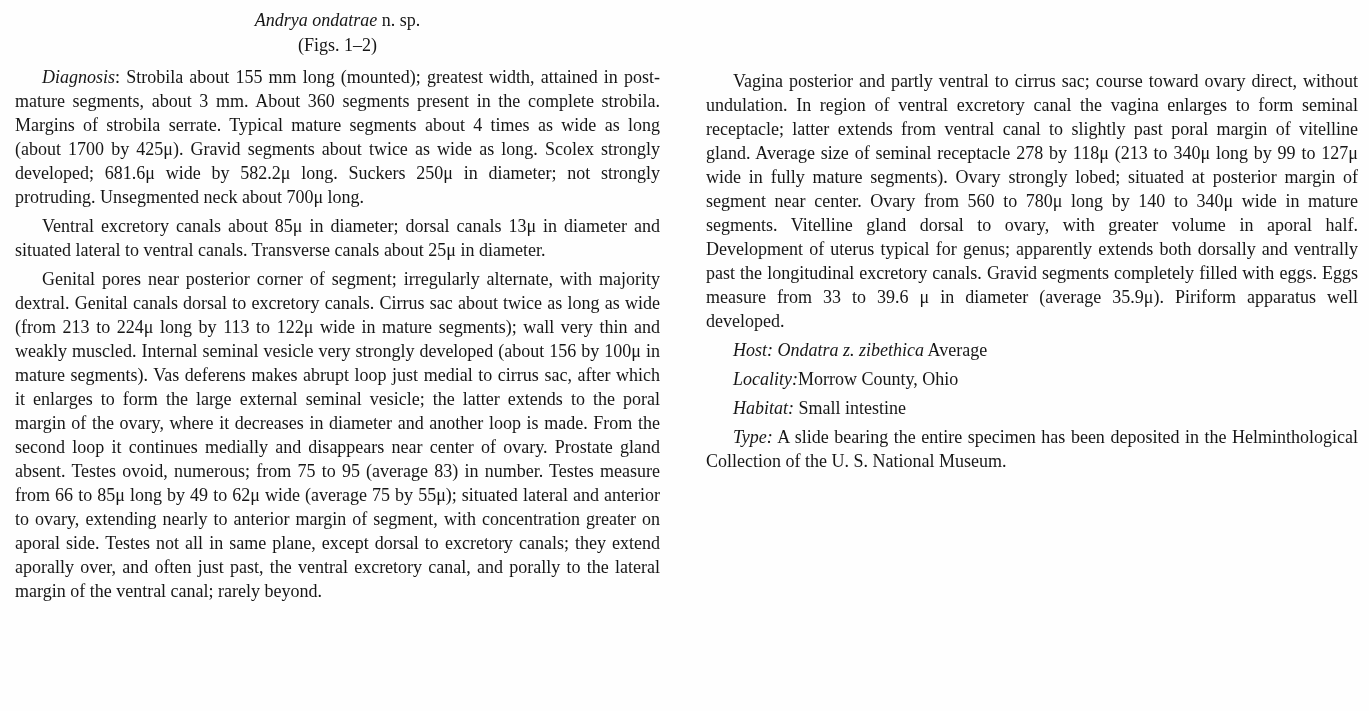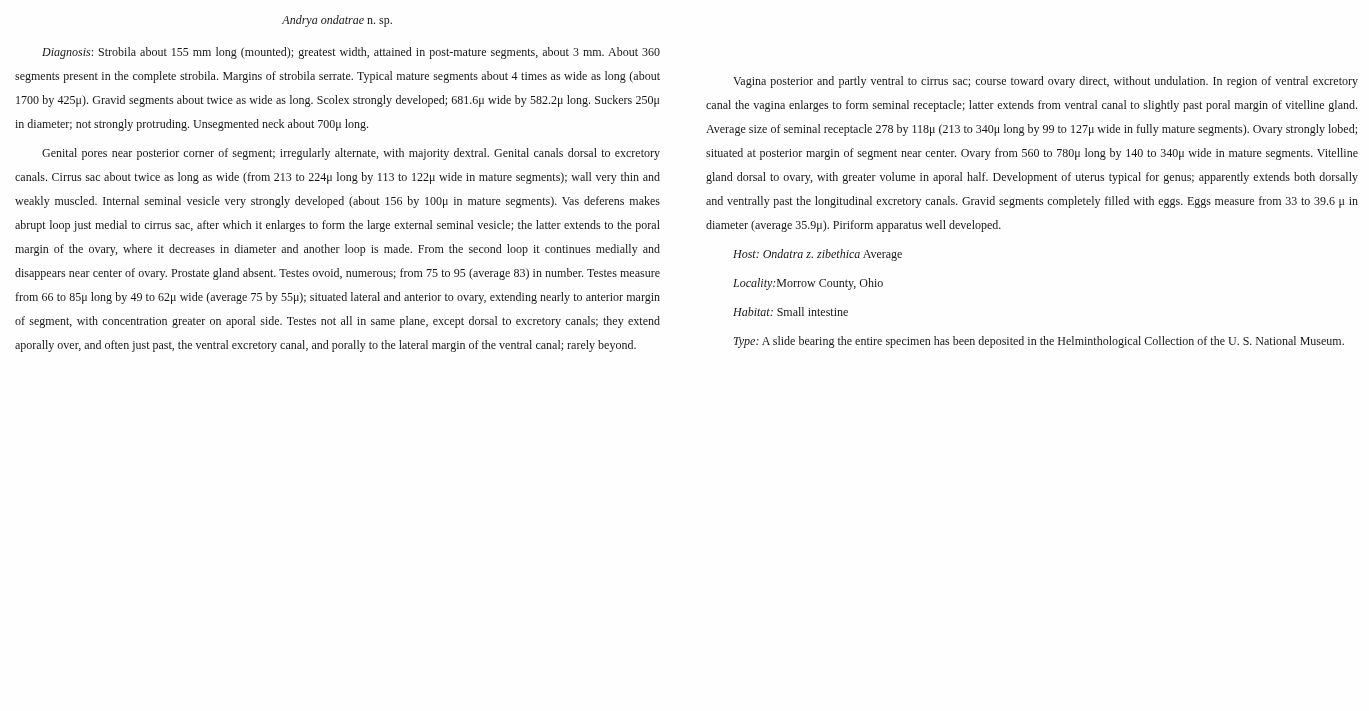--- a/index.html
+++ b/index.html
@@ -7,21 +7,21 @@
     padding: 0;
     background: #f2f2f0;
   }
   .page {
     position: relative;
     width: 1369px;
     height: 711px;
     background: #fefefe;
     color: #161616;
     font-family: "Liberation Serif", "DejaVu Serif", serif;
-    font-size: 12px;
+    font-size: 18px;
     line-height: 24px;
     overflow: hidden;
     box-sizing: border-box;
     padding: 8px 6px 0 10px;
   }
   .columns {
     display: flex;
     gap: 36px;
   }
   .col {
@@ -52,22 +52,24 @@
   }
 </style>
 </head>
 <body>
 
 <div class="page">
   <div class="columns">
     <div class="col col-left">
       <div class="title-block">
           <div class="title-line"><span class="it">Andrya ondatrae</span><span> n. sp.</span></div>
+          <div class="title-line"><span>(Figs. 1–2)</span></div>
         </div>
     <p class="para"><span class="it">Diagnosis</span><span>: Strobila about 155 mm long (mounted); greatest width, attained in post-mature segments, about 3 mm. About 360 segments present in the complete strobila. Margins of strobila serrate. Typical mature segments about 4 times as wide as long (about 1700 by 425μ). Gravid segments about twice as wide as long. Scolex strongly developed; 681.6μ wide by 582.2μ long. Suckers 250μ in diameter; not strongly protruding. Unsegmented neck about 700μ long.</span></p>
+        <p class="para"><span>Ventral excretory canals about 85μ in diameter; dorsal canals 13μ in diameter and situated lateral to ventral canals. Transverse canals about 25μ in diameter.</span></p>
         <p class="para"><span>Genital pores near posterior corner of segment; irregularly alternate, with majority dextral. Genital canals dorsal to excretory canals. Cirrus sac about twice as long as wide (from 213 to 224μ long by 113 to 122μ wide in mature segments); wall very thin and weakly muscled. Internal seminal vesicle very strongly developed (about 156 by 100μ in mature segments). Vas deferens makes abrupt loop just medial to cirrus sac, after which it enlarges to form the large external seminal vesicle; the latter extends to the poral margin of the ovary, where it decreases in diameter and another loop is made. From the second loop it continues medially and disappears near center of ovary. Prostate gland absent. Testes ovoid, numerous; from 75 to 95 (average 83) in number. Testes measure from 66 to 85μ long by 49 to 62μ wide (average 75 by 55μ); situated lateral and anterior to ovary, extending nearly to anterior margin of segment, with concentration greater on aporal side. Testes not all in same plane, except dorsal to excretory canals; they extend aporally over, and often just past, the ventral excretory canal, and porally to the lateral margin of the ventral canal; rarely beyond.</span></p>
       </div>
     <div class="col col-right">
         <p class="para"><span>Vagina posterior and partly ventral to cirrus sac; course toward ovary direct, without undulation. In region of ventral excretory canal the vagina enlarges to form seminal receptacle; latter extends from ventral canal to slightly past poral margin of vitelline gland. Average size of seminal receptacle 278 by 118μ (213 to 340μ long by 99 to 127μ wide in fully mature segments). Ovary strongly lobed; situated at posterior margin of segment near center. Ovary from 560 to 780μ long by 140 to 340μ wide in mature segments. Vitelline gland dorsal to ovary, with greater volume in aporal half. Development of uterus typical for genus; apparently extends both dorsally and ventrally past the longitudinal excretory canals. Gravid segments completely filled with eggs. Eggs measure from 33 to 39.6 μ in diameter (average 35.9μ). Piriform apparatus well developed.</span></p>
         <p class="para"><span class="it">Host: Ondatra z. zibethica</span><span> Average</span></p>
         <p class="para"><span class="it">Locality:</span><span>Morrow County, Ohio</span></p>
         <p class="para"><span class="it">Habitat:</span><span> Small intestine</span></p>
         <p class="para"><span class="it">Type:</span><span> A slide bearing the entire specimen has been deposited in the Helminthological Collection of the U. S. National Museum.</span></p>
       </div>
   </div>

